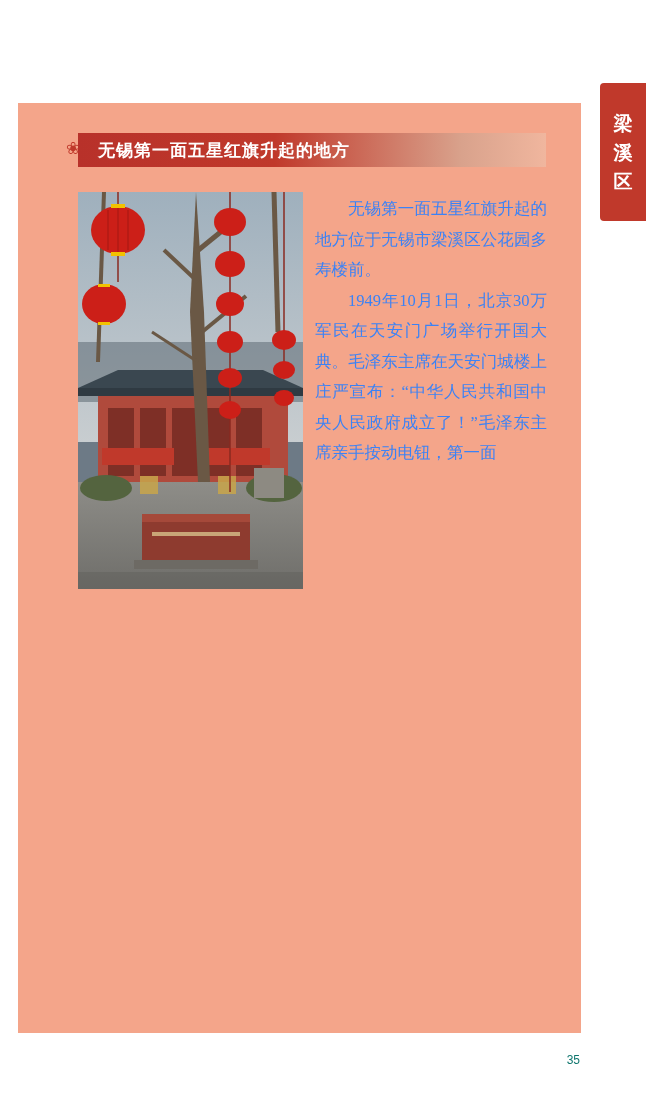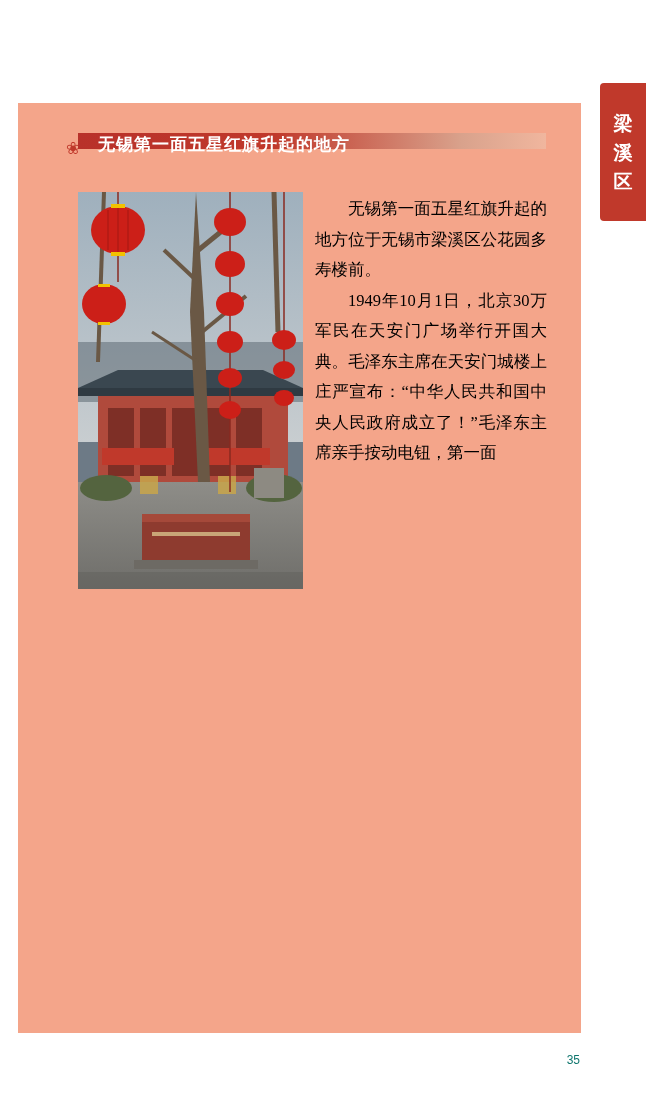--- a/index.html
+++ b/index.html
@@ -64,23 +64,24 @@
     line-height: 1;
     font-family: "Liberation Sans", sans-serif;
   }
 
   
   .title-bar {
     position: absolute;
     left: 78px;
     top: 133px;
     width: 468px;
-    height: 16px;
+    height: 34px;
     background: linear-gradient(to right, #b8312a 0%, #c0392b 42%, #d9a28c 82%, #f0b69e 100%);
     display: flex;
+    align-items: center;
   }
   .title-text {
     color: #ffffff;
     font-size: 17px;
     font-weight: bold;
     letter-spacing: 1px;
     padding-left: 20px;
     font-family: "Liberation Sans", sans-serif;
   }
   .title-ornament {
@@ -108,21 +109,21 @@
   .photo svg { display: block; }
 
   
   .col-right {
     position: absolute;
     left: 315px;
     top: 194px;
     width: 232px;
     font-size: 16.5px;
     line-height: 30.5px;
-    color: #000000;
+    color: #3b82f6;
     text-align: justify;
     text-justify: inter-ideograph;
   }
   .col-right p { margin: 0; }
   .indent { text-indent: 2em; }
 
   .full-width {
     position: absolute;
     left: 78px;
     top: 600px;

